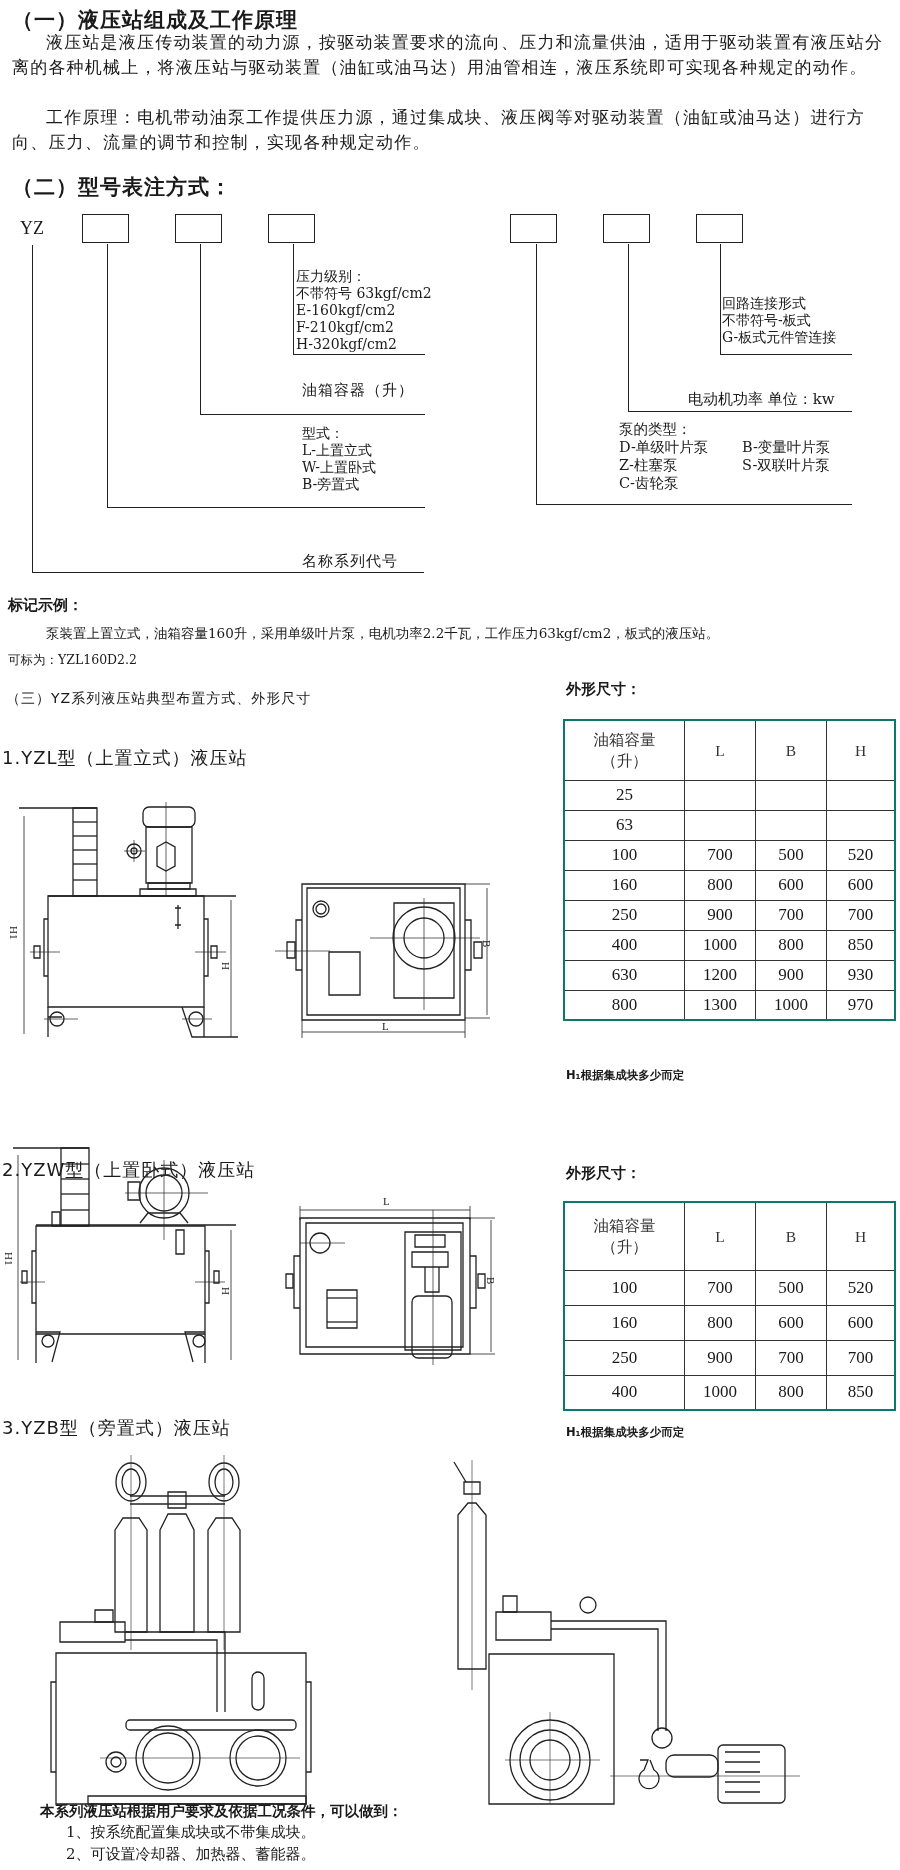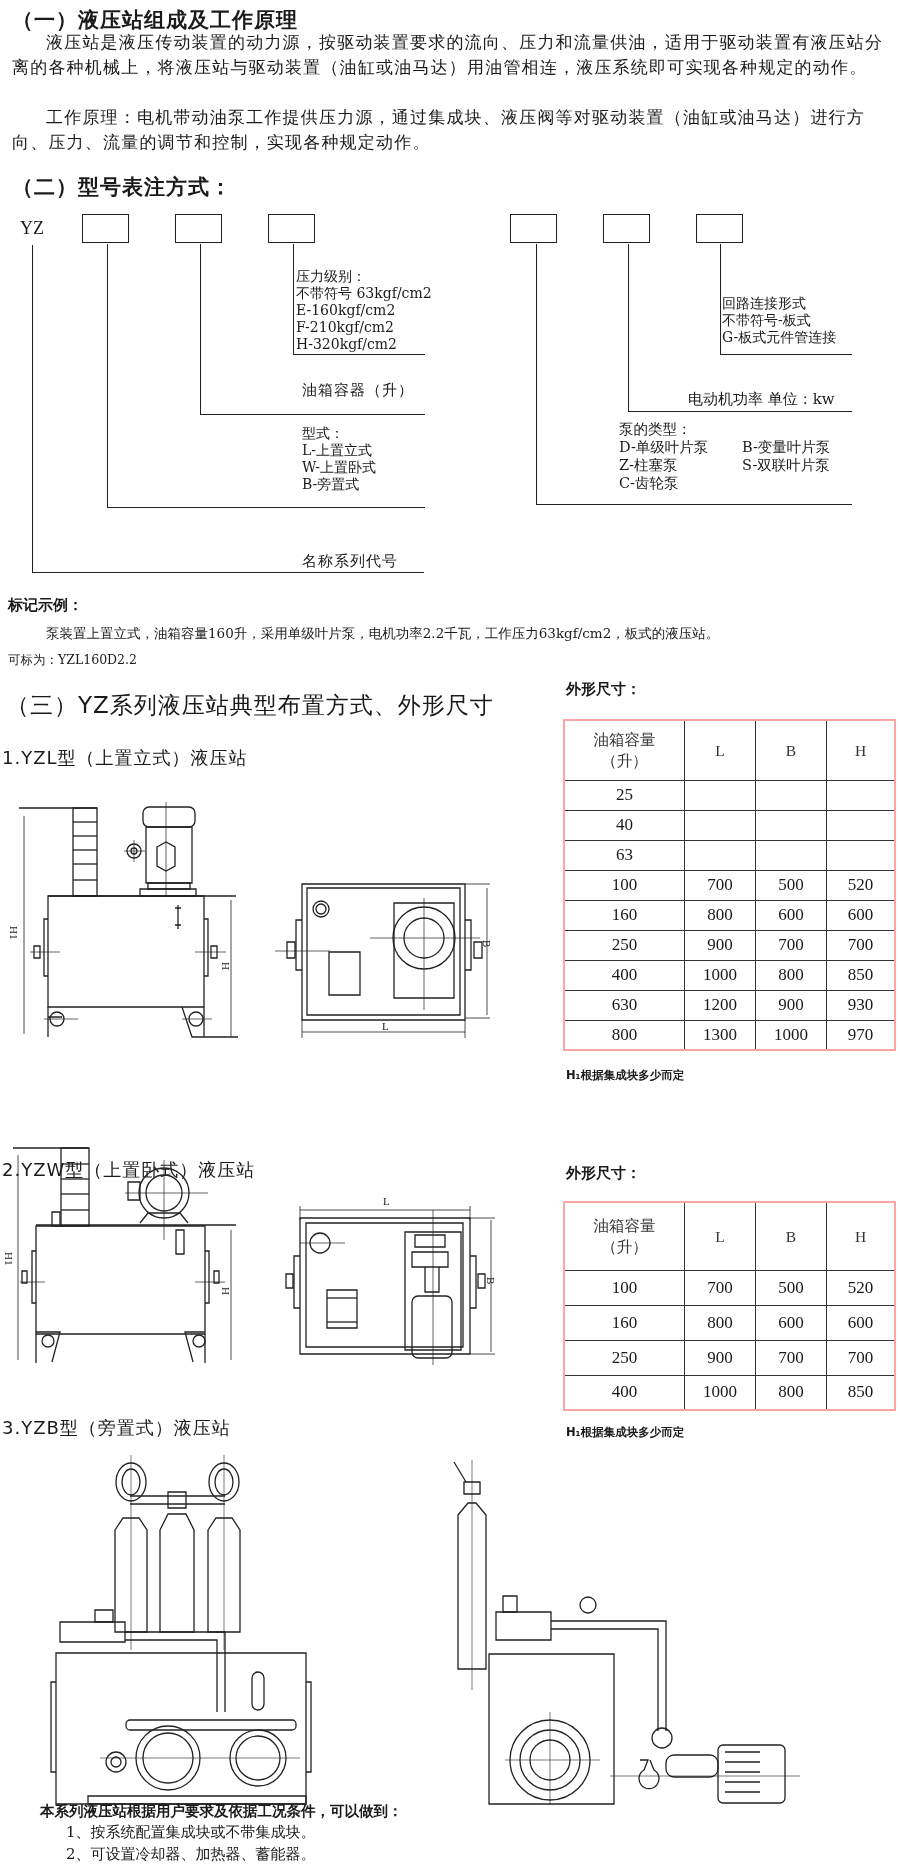--- a/index.html
+++ b/index.html
@@ -4,21 +4,21 @@
 <style>
   html,body{margin:0;padding:0;background:#fff;}
   body{width:900px;height:1870px;position:relative;overflow:hidden;color:#1a1a1a;font-family:"DejaVu Serif","Liberation Serif",serif;}
   .abs{position:absolute;}
   .h-sec{font-family:"DejaVu Sans","Liberation Sans",sans-serif;font-weight:bold;font-size:21px;letter-spacing:1px;white-space:nowrap;}
   .para{font-size:17px;line-height:25px;letter-spacing:1.2px;}
   .box{position:absolute;width:45px;height:27px;border:1.6px solid #222;background:#fff;}
   .vl{position:absolute;width:0;border-left:1.4px solid #222;}
   .hl{position:absolute;height:0;border-top:1.4px solid #222;}
   .lbl{position:absolute;font-size:14px;line-height:17px;white-space:nowrap;}
-  table.dim{position:absolute;border-collapse:collapse;border:2px solid #fca5a5;font-family:"Liberation Serif","DejaVu Serif",serif;font-size:17px;}
+  table.dim{position:absolute;border-collapse:collapse;border:2px solid #0f766e;font-family:"Liberation Serif","DejaVu Serif",serif;font-size:17px;}
   table.dim td,table.dim th{border:1px solid #333;text-align:center;font-weight:normal;padding:0;}
   table.dim th{font-size:15.5px;line-height:21px;color:#333;}
   .note{font-family:"DejaVu Sans","Liberation Sans",sans-serif;font-weight:bold;font-size:11.5px;white-space:nowrap;}
   .bold-s{font-family:"DejaVu Sans","Liberation Sans",sans-serif;font-weight:bold;}
   svg{position:absolute;overflow:visible;}
   svg *{vector-effect:non-scaling-stroke;}
 </style>
 </head>
 <body>
 
@@ -95,21 +95,21 @@
         <div>S-双联叶片泵</div>
       </div>
     </div>
   </div>
 </div>
 
 <div class="abs bold-s" style="left:8px;top:596px;font-size:15px;">标记示例：</div>
 <div class="abs" style="left:46px;top:625px;font-size:13.5px;white-space:nowrap;">泵装置上置立式，油箱容量160升，采用单级叶片泵，电机功率2.2千瓦，工作压力63kgf/cm2，板式的液压站。</div>
 <div class="abs" style="left:8px;top:652px;font-size:12.5px;white-space:nowrap;">可标为：YZL160D2.2</div>
 
-<div class="abs h-sec" style="left:6px;top:690px;font-weight:normal;font-size:23px;">（三）YZ系列液压站典型布置方式、外形尺寸</div>
+<div class="abs h-sec" style="left:6px;top:690px;font-weight:normal;font-size:14px;">（三）YZ系列液压站典型布置方式、外形尺寸</div>
 
 <div class="abs h-sec" style="left:2px;top:746px;font-weight:normal;font-size:18px;">1.YZL型（上置立式）液压站</div>
 
 <svg style="left:0;top:730px;" width="560" height="330" viewBox="0 0 560 330">
   <g fill="none" stroke="#222" stroke-width="1.3">
 
     <rect x="73" y="78" width="24" height="88"></rect>
     <line x1="73" y1="92" x2="97" y2="92"></line>
       <line x1="73" y1="106" x2="97" y2="106"></line>
       <line x1="73" y1="120" x2="97" y2="120"></line>
@@ -186,26 +186,20 @@
     <th style="width:119px;">
           <div>油箱容量</div>
           <div>（升）</div>
         </th>
     <th style="width:70px;">L</th>
     <th style="width:70px;">B</th>
     <th>H</th>
   </tr>
   <tr style="height:30px;">
         <td>25</td>
-        <td></td>
-        <td></td>
-        <td></td>
-      </tr>
-  <tr style="height:30px;">
-        <td>40</td>
         <td></td>
         <td></td>
         <td></td>
       </tr>
   <tr style="height:30px;">
         <td>63</td>
         <td></td>
         <td></td>
         <td></td>
       </tr>

